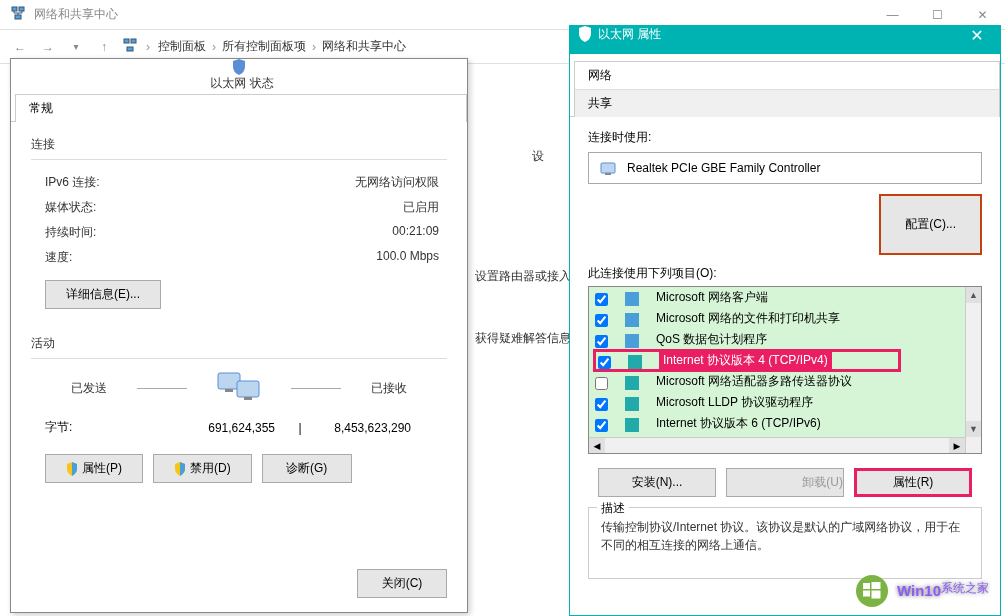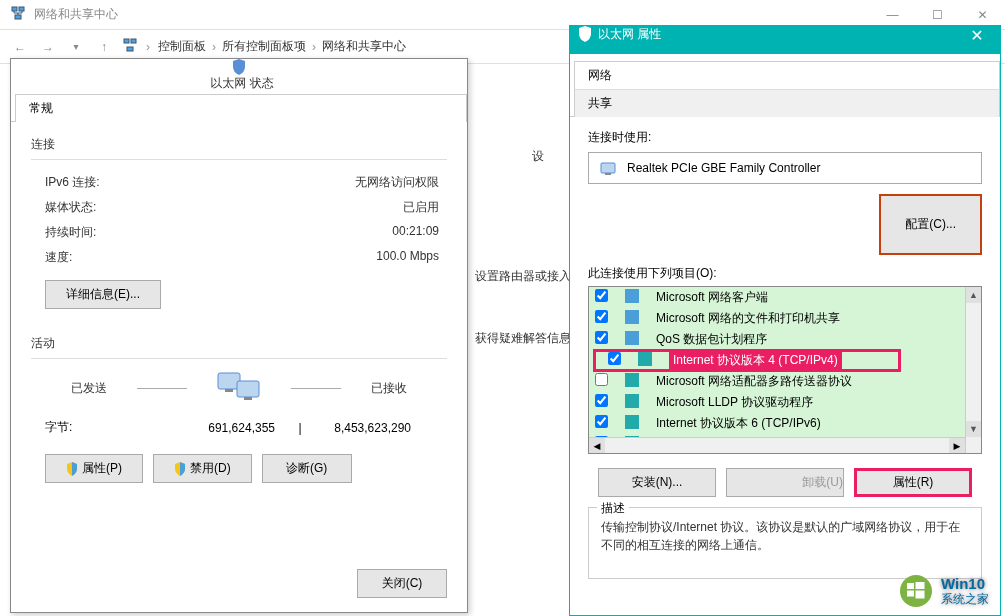--- a/index.html
+++ b/index.html
@@ -102,47 +102,47 @@
     .items-box {
       border: 1px solid #888; height: 168px; background: #d6f5d6;
       position: relative; overflow: hidden;
     }
     .items-scroll { position: absolute; right: 0; top: 0; bottom: 0; width: 16px; background: #f0f0f0; border-left: 1px solid #ccc; }
     .scroll-arrow { height: 16px; background: #e0e0e0; display: flex; align-items: center; justify-content: center; font-size: 9px; color: #555; }
     .hscroll { position: absolute; left: 0; right: 16px; bottom: 0; height: 16px; background: #f0f0f0; border-top: 1px solid #ccc; display: flex; }
     .hscroll-arrow { width: 16px; background: #e0e0e0; display: flex; align-items: center; justify-content: center; font-size: 9px; }
     
     .item-row {
-      display: flex; align-items: flex-start; padding: 2px 6px; gap: 17px;
+      display: flex; align-items: flex-end; padding: 2px 6px; gap: 17px;
       font-size: 12px; height: 21px;
     }
     .item-row input[type=checkbox] { width: 13px; height: 13px; }
     .item-icon { width: 14px; height: 14px; display: inline-block; background: #4a9; }
     .item-highlighted { background: #e91e63; color: #fff; padding: 0 4px; }
-    .item-highlighted-row { border: 3px solid #e91e63; margin: -1px 80px -1px 4px; padding: 0px 12px; height: 23px; }
+    .item-highlighted-row { border: 3px solid #e91e63; margin: -1px 80px -1px 4px; padding: 0px 2px; height: 23px; }
     
     .props-btn-row { display: flex; gap: 10px; margin: 14px 0 10px; justify-content: center; }
     .props-std-btn { padding: 5px 0; width: 118px; background: #e6e6e6; border: 1px solid #aaa; font-size: 12px; text-align: center; }
     .props-std-btn.disabled { color: #999; text-align: right; }
     .props-std-btn.highlighted { border: 3px solid #e91e63; padding: 3px 0; }
     
     .desc-box { border: 1px solid #ccc; padding: 10px 12px 24px; position: relative; margin-top: 4px; }
     .desc-legend { position: absolute; top: -8px; left: 8px; background: #fff; padding: 0 4px; font-size: 12px; }
     .desc-text { font-size: 12px; color: #333; line-height: 1.5; }
     
     
     .bg-text { position: absolute; color: #333; font-size: 12px; }
     
     
     .watermark {
       position: absolute; bottom: 8px; right: 16px;
       display: flex; align-items: center; gap: 8px;
     }
     .wm-logo { width: 34px; height: 34px; }
-    .wm-text { color: #0369a1; display: flex; flex-direction: column; line-height: 1.15; text-shadow: 0 0 4px rgba(0,0,0,0.6); }
+    .wm-text { color: #8b5cf6; display: flex; flex-direction: row; line-height: 1.15; text-shadow: 0 0 4px rgba(0,0,0,0.6); }
     .wm-win10 { font-size: 15px; font-weight: bold; }
     .wm-sub { font-size: 12px; }
   </style>
 </head>
 <body>
 
 <div class="main-window">
   <div class="main-titlebar">
     <span>
       <svg width="16" height="16" viewBox="0 0 16 16">

